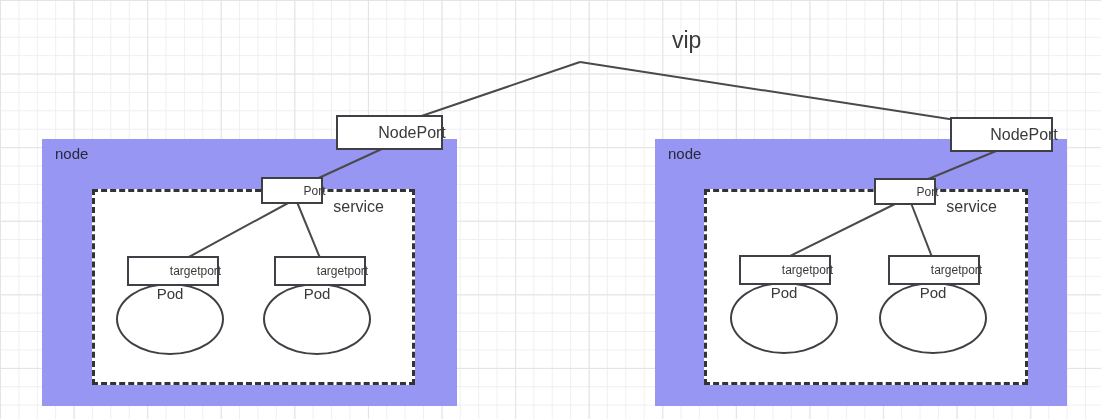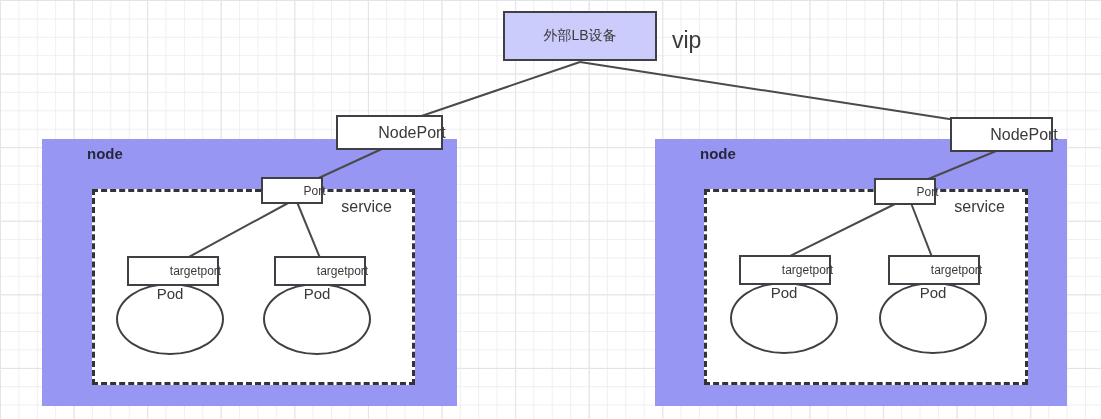--- a/index.html
+++ b/index.html
@@ -37,32 +37,32 @@
   }
   .node {
     top: 139px; height: 267px;
     background: var(--node_fill);
     z-index: 1;
   }
   .node-left  { left: 42px;  width: 415px; }
   .node-right { left: 655px; width: 412px; }
   .node-label {
     position: absolute; left: 13px; top: 6px;
-    font-size: 15px; font-weight: bold; color: var(--node_text); margin-left: 32px;
+    font-size: 15px; font-weight: normal; color: var(--node_text);
   }
   .service {
     top: 189px; height: 196px;
     background: #ffffff;
     border: 3px dashed var(--dash_border);
     z-index: 2;
   }
   .service-left  { left: 92px;  width: 323px; }
   .service-right { left: 704px; width: 324px; }
   .service-label {
-    position: absolute; right: 20px; top: 6px;
+    position: absolute; right: 28px; top: 6px;
     font-size: 16px; color: var(--text);
   }
   svg.wires {
     position: absolute; left: 0; top: 0;
     z-index: 3; pointer-events: none;
   }
   svg.wires line { stroke: var(--line); stroke-width: 2; }
 
   .small-box {
     background: #ffffff;
@@ -120,23 +120,20 @@
     <line x1="580" y1="62" x2="398" y2="124"></line>
     <line x1="580" y1="62" x2="988" y2="125"></line>
     <line x1="384" y1="148" x2="310" y2="182"></line>
     <line x1="1001" y1="149" x2="921" y2="182"></line>
     <line x1="290" y1="202" x2="187" y2="258"></line>
     <line x1="297" y1="202" x2="320" y2="258"></line>
     <line x1="899" y1="202" x2="788" y2="257"></line>
     <line x1="911" y1="203" x2="932" y2="257"></line>
   </svg>
 
-  <div class="abs lb-box">
-    <span>外部LB设备</span>
-  </div>
   <div class="abs vip-label">vip</div>
 
   <div class="abs small-box nodeport np-left">
     <span>NodePort</span>
   </div>
   <div class="abs small-box nodeport np-right">
     <span>NodePort</span>
   </div>
 
   <div class="abs small-box port port-left">

